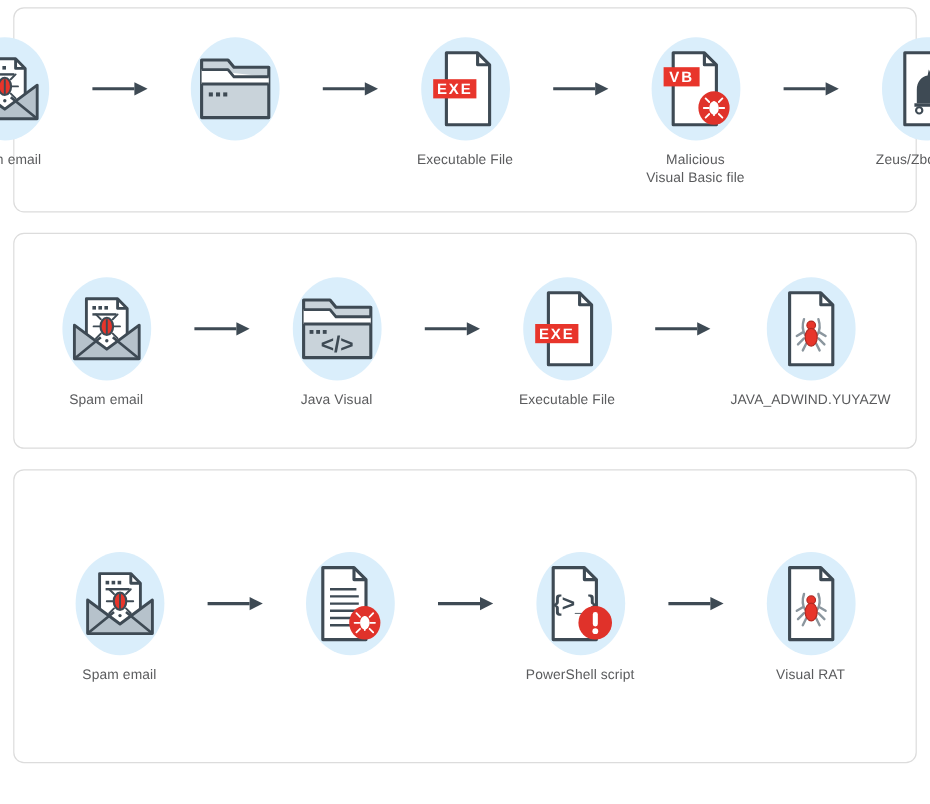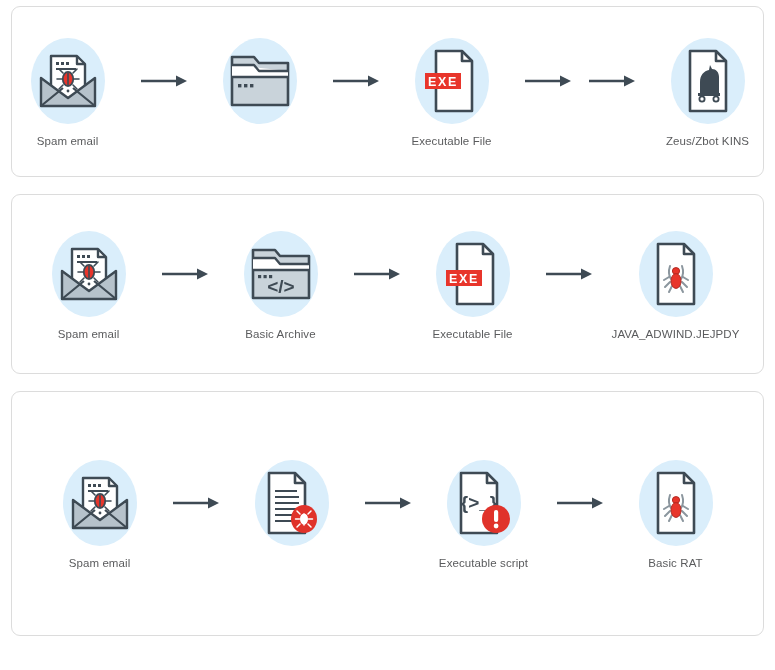--- a/index.html
+++ b/index.html
@@ -146,20 +146,35 @@
         <div class="label">Executable File</div>
       </div>
 
       <div class="arrow">
         <svg width="48" height="14" viewBox="0 0 48 14">
             <line x1="1" y1="7" x2="36" y2="7" stroke="#3e4a54" stroke-width="2.6"></line>
             <path d="M36 1.5 L47 7 L36 12.5 Z" fill="#3e4a54"></path>
           </svg>
       </div>
 
+      <div class="step">
+        <div class="iconwrap">
+          <div class="halo"></div>
+          <svg class="glyph" width="70" height="68" viewBox="0 0 70 68">
+            <path d="M16 4 h26 l10 10 v50 H16 Z" fill="#fff" stroke="#3e4a54" stroke-width="2.6" stroke-linejoin="round"></path>
+            <path d="M42 4 v10 h10" fill="none" stroke="#3e4a54" stroke-width="2.6" stroke-linejoin="round"></path>
+            <rect x="8" y="16" width="30" height="16" fill="#e8352b"></rect>
+            <text x="23" y="28.5" font-family="'Liberation Sans',sans-serif" font-size="12.5" font-weight="bold" fill="#ffffff" text-anchor="middle" letter-spacing="1.6">VB</text>
+            <ellipse cx="50" cy="50" rx="13" ry="14" fill="#e0322a"></ellipse>
+            <ellipse cx="50" cy="50" rx="4" ry="5.6" fill="#fff"></ellipse>
+            <path d="M50 45 v11 M46 45 l-3-3 M54 45 l3-3 M45.5 50 h-4 M54.5 50 h4 M46 55 l-3 3 M54 55 l3 3" stroke="#fff" stroke-width="1.5" fill="none" stroke-linecap="round"></path>
+          </svg>
+        </div>
+        <div class="label">Malicious<br>Visual Basic file</div>
+      </div>
 
       <div class="arrow">
         <svg width="48" height="14" viewBox="0 0 48 14">
             <line x1="1" y1="7" x2="36" y2="7" stroke="#3e4a54" stroke-width="2.6"></line>
             <path d="M36 1.5 L47 7 L36 12.5 Z" fill="#3e4a54"></path>
           </svg>
       </div>
 
       <div class="step">
         <div class="iconwrap">
@@ -217,21 +232,21 @@
             <path d="M4 6 h22 l5 6 h29 v42 H4 Z" fill="#c9d3da" stroke="#3e4a54" stroke-width="2.6" stroke-linejoin="round"></path>
             <path d="M4 14 h22 l5 6 h29 v6 H4 Z" fill="#fff" stroke="none"></path>
             <path d="M4 26 h56" stroke="#3e4a54" stroke-width="2.4" fill="none"></path>
             <path d="M4 14 h22 l5 6 h29" fill="none" stroke="#3e4a54" stroke-width="2.4" stroke-linejoin="round"></path>
             <rect x="9" y="31" width="3.2" height="3.2" fill="#3e4a54"></rect>
             <rect x="14.5" y="31" width="3.2" height="3.2" fill="#3e4a54"></rect>
             <rect x="20" y="31" width="3.2" height="3.2" fill="#3e4a54"></rect>
             <text x="32" y="49" font-family="'Liberation Sans',sans-serif" font-size="19" font-weight="bold" fill="#3e4a54" text-anchor="middle">&lt;/&gt;</text>
           </svg>
         </div>
-        <div class="label">Basic Archive</div>
+        <div class="label">Java Visual</div>
       </div>
 
       <div class="arrow">
         <svg width="48" height="14" viewBox="0 0 48 14">
             <line x1="1" y1="7" x2="36" y2="7" stroke="#3e4a54" stroke-width="2.6"></line>
             <path d="M36 1.5 L47 7 L36 12.5 Z" fill="#3e4a54"></path>
           </svg>
       </div>
 
       <div class="step">
@@ -259,21 +274,21 @@
           <div class="halo"></div>
           <svg class="glyph" width="64" height="68" viewBox="0 0 64 68">
             <path d="M14 4 h26 l10 10 v50 H14 Z" fill="#fff" stroke="#3e4a54" stroke-width="2.6" stroke-linejoin="round"></path>
             <path d="M40 4 v10 h10" fill="none" stroke="#3e4a54" stroke-width="2.6" stroke-linejoin="round"></path>
             <path d="M26 26 c-2 6 -1 10 1 13 M38 26 c2 6 1 10 -1 13" stroke="#8b969e" stroke-width="2" fill="none" stroke-linecap="round"></path>
             <path d="M25 37 l-5 3 M39 37 l5 3 M26 42 l-5 5 M38 42 l5 5 M28 46 l-3 6 M36 46 l3 6" stroke="#8b969e" stroke-width="2" fill="none" stroke-linecap="round"></path>
             <ellipse cx="32" cy="31" rx="3.6" ry="3.4" fill="#e8352b" stroke="#b32a22" stroke-width="1"></ellipse>
             <ellipse cx="32" cy="41" rx="5" ry="7.4" fill="#e8352b" stroke="#b32a22" stroke-width="1"></ellipse>
           </svg>
         </div>
-        <div class="label">JAVA_ADWIND.JEJPDY</div>
+        <div class="label">JAVA_ADWIND.YUYAZW</div>
       </div>
 
     </div>
   </div>
 
   <div class="panel p3">
     <div class="chain">
 
       <div class="step">
         <div class="iconwrap">
@@ -329,21 +344,21 @@
           <div class="halo"></div>
           <svg class="glyph" width="70" height="68" viewBox="0 0 70 68">
             <path d="M12 4 h26 l10 10 v50 H12 Z" fill="#fff" stroke="#3e4a54" stroke-width="2.6" stroke-linejoin="round"></path>
             <path d="M38 4 v10 h10" fill="none" stroke="#3e4a54" stroke-width="2.6" stroke-linejoin="round"></path>
             <text x="30" y="40" font-family="'Liberation Sans',sans-serif" font-size="19" font-weight="bold" fill="#3e4a54" text-anchor="middle">{&gt;_}</text>
             <circle cx="47" cy="50" r="14" fill="#e0322a"></circle>
             <rect x="45" y="41" width="4.2" height="12" rx="2" fill="#fff"></rect>
             <circle cx="47.1" cy="57" r="2.4" fill="#fff"></circle>
           </svg>
         </div>
-        <div class="label">Executable script</div>
+        <div class="label">PowerShell script</div>
       </div>
 
       <div class="arrow">
         <svg width="48" height="14" viewBox="0 0 48 14">
             <line x1="1" y1="7" x2="36" y2="7" stroke="#3e4a54" stroke-width="2.6"></line>
             <path d="M36 1.5 L47 7 L36 12.5 Z" fill="#3e4a54"></path>
           </svg>
       </div>
 
       <div class="step">
@@ -351,19 +366,19 @@
           <div class="halo"></div>
           <svg class="glyph" width="64" height="68" viewBox="0 0 64 68">
             <path d="M14 4 h26 l10 10 v50 H14 Z" fill="#fff" stroke="#3e4a54" stroke-width="2.6" stroke-linejoin="round"></path>
             <path d="M40 4 v10 h10" fill="none" stroke="#3e4a54" stroke-width="2.6" stroke-linejoin="round"></path>
             <path d="M26 26 c-2 6 -1 10 1 13 M38 26 c2 6 1 10 -1 13" stroke="#8b969e" stroke-width="2" fill="none" stroke-linecap="round"></path>
             <path d="M25 37 l-5 3 M39 37 l5 3 M26 42 l-5 5 M38 42 l5 5 M28 46 l-3 6 M36 46 l3 6" stroke="#8b969e" stroke-width="2" fill="none" stroke-linecap="round"></path>
             <ellipse cx="32" cy="31" rx="3.6" ry="3.4" fill="#e8352b" stroke="#b32a22" stroke-width="1"></ellipse>
             <ellipse cx="32" cy="41" rx="5" ry="7.4" fill="#e8352b" stroke="#b32a22" stroke-width="1"></ellipse>
           </svg>
         </div>
-        <div class="label">Basic RAT</div>
+        <div class="label">Visual RAT</div>
       </div>
 
     </div>
   </div>
 
 </div>
 
 </body></html>

